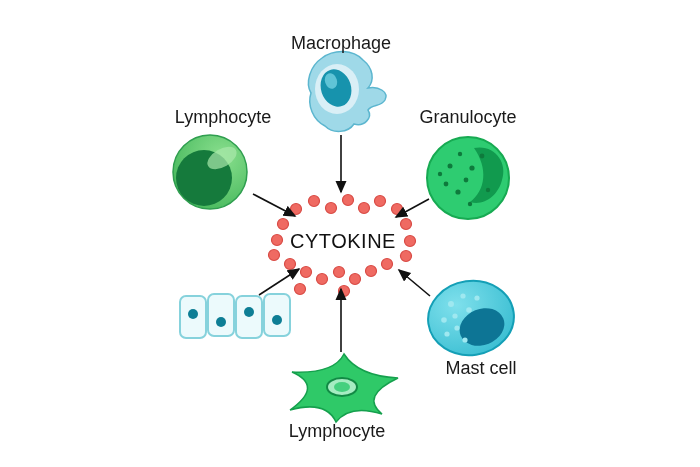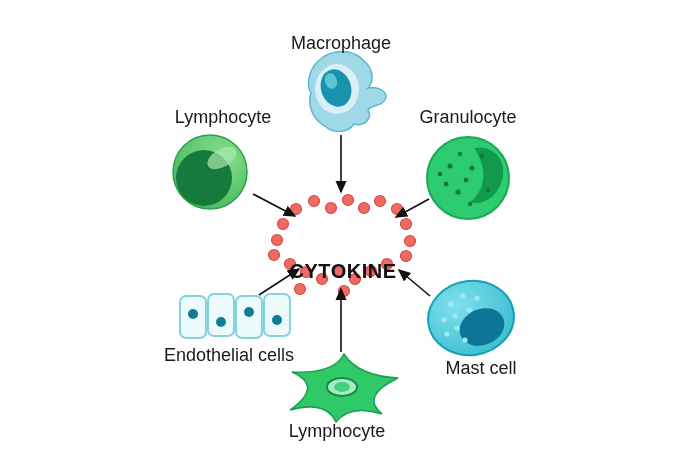--- a/index.html
+++ b/index.html
@@ -14,26 +14,25 @@
   .label{
     position:absolute;
     transform:translateX(-50%);
     font-size:18px;
     color:var(--label-text,#1a1a1a);
     white-space:nowrap;
   }
   .title{
     position:absolute;
     transform:translate(-50%,-50%);
-    font-weight:bold;
+    font-weight:normal;
     font-size:20px;
     letter-spacing:.5px;
     color:#111;
     white-space:nowrap;
-    margin-top:30px;
   }
   
   .dot{fill:var(--cytokine-dot,#ef6a62);stroke:var(--cytokine-dot-stroke,#d84b45);stroke-width:1.2;}
   .arrow{stroke:var(--arrow,#111);stroke-width:1.6;fill:none;}
   .macro-body{fill:var(--macrophage-body,#9fd9e8);stroke:#5cb6cf;stroke-width:1.5;}
   .macro-halo{fill:#d9eff6;}
   .macro-nuc{fill:var(--macrophage-nucleus,#1793ad);}
   .lymph-rim{fill:url(#lymphGrad);stroke:#2f9e4f;stroke-width:1.5;}
   .lymph-nuc{fill:var(--lymphocyte-nucleus,#157a40);}
   .gran-body{fill:var(--granulocyte-body,#2ecc71);stroke:#17aa52;stroke-width:2;}
@@ -173,17 +172,16 @@
       <line class="arrow" x1="259" y1="295" x2="299" y2="269" marker-end="url(#arrowhead)"></line>
       <line class="arrow" x1="430" y1="296" x2="399" y2="270" marker-end="url(#arrowhead)"></line>
       <line class="arrow" x1="341" y1="352" x2="341" y2="289" marker-end="url(#arrowhead)"></line>
     </g>
   </svg>
 
   <div class="title" style="left:343px;top:241px;">CYTOKINE</div>
   <div class="label" style="left:341px;top:33px;">Macrophage</div>
   <div class="label" style="left:223px;top:107px;">Lymphocyte</div>
   <div class="label" style="left:468px;top:107px;">Granulocyte</div>
-  <div class="label" style="left:229px;top:345px;">Endothelial cells</div>
   <div class="label" style="left:481px;top:358px;">Mast cell</div>
   <div class="label" style="left:337px;top:421px;">Lymphocyte</div>
 
 </div>
 
 </body></html>

